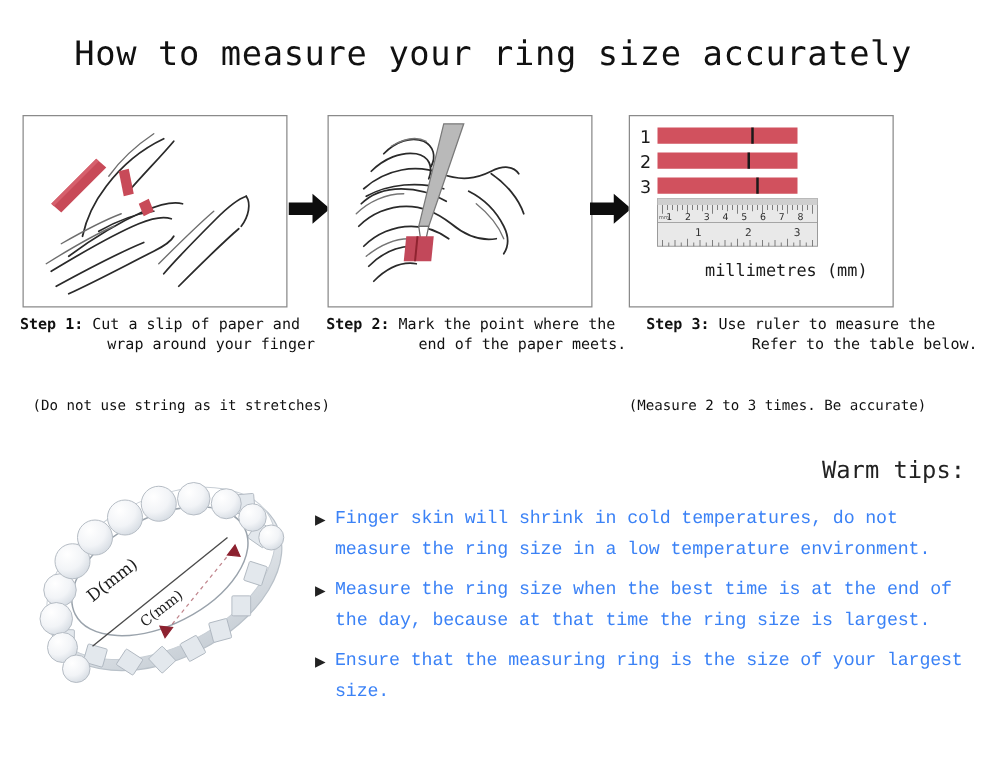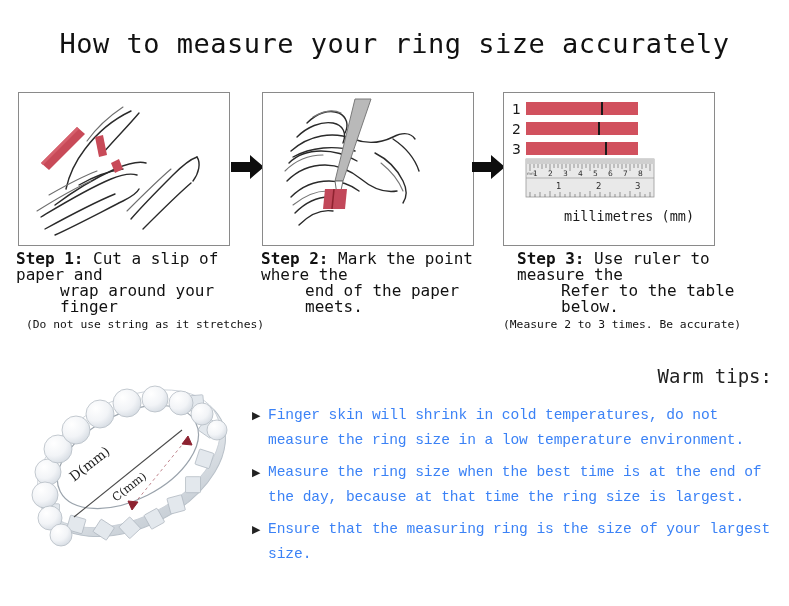--- a/index.html
+++ b/index.html
@@ -37,29 +37,29 @@
 
   
   .arrow{position:absolute;width:36px;height:30px;}
   #arrow1{left:230px;top:152px;}
   #arrow2{left:471px;top:152px;}
 
   
   .caption{
     position:absolute;
     font-family:"DejaVu Sans Mono", monospace;
-    font-size:16px;
+    font-size:12px;
     line-height:16px;
     color:#111;
   }
   .caption b{font-weight:bold;}
   #cap1{left:16px;top:251px;width:236px;}
   #cap2{left:261px;top:251px;width:240px;}
   #cap3{left:517px;top:251px;width:265px;}
-  .cap-l2{display:block;padding-left:44px;}
+  .cap-l2{display:block;padding-left:44px;text-align:right;}
   .note{
     position:absolute;
     font-family:"DejaVu Sans Mono", monospace;
     font-size:11.3px;
     color:#111;
   }
   #note1{left:26px;top:318px;}
   #note3{left:503px;top:318px;}
 
   

